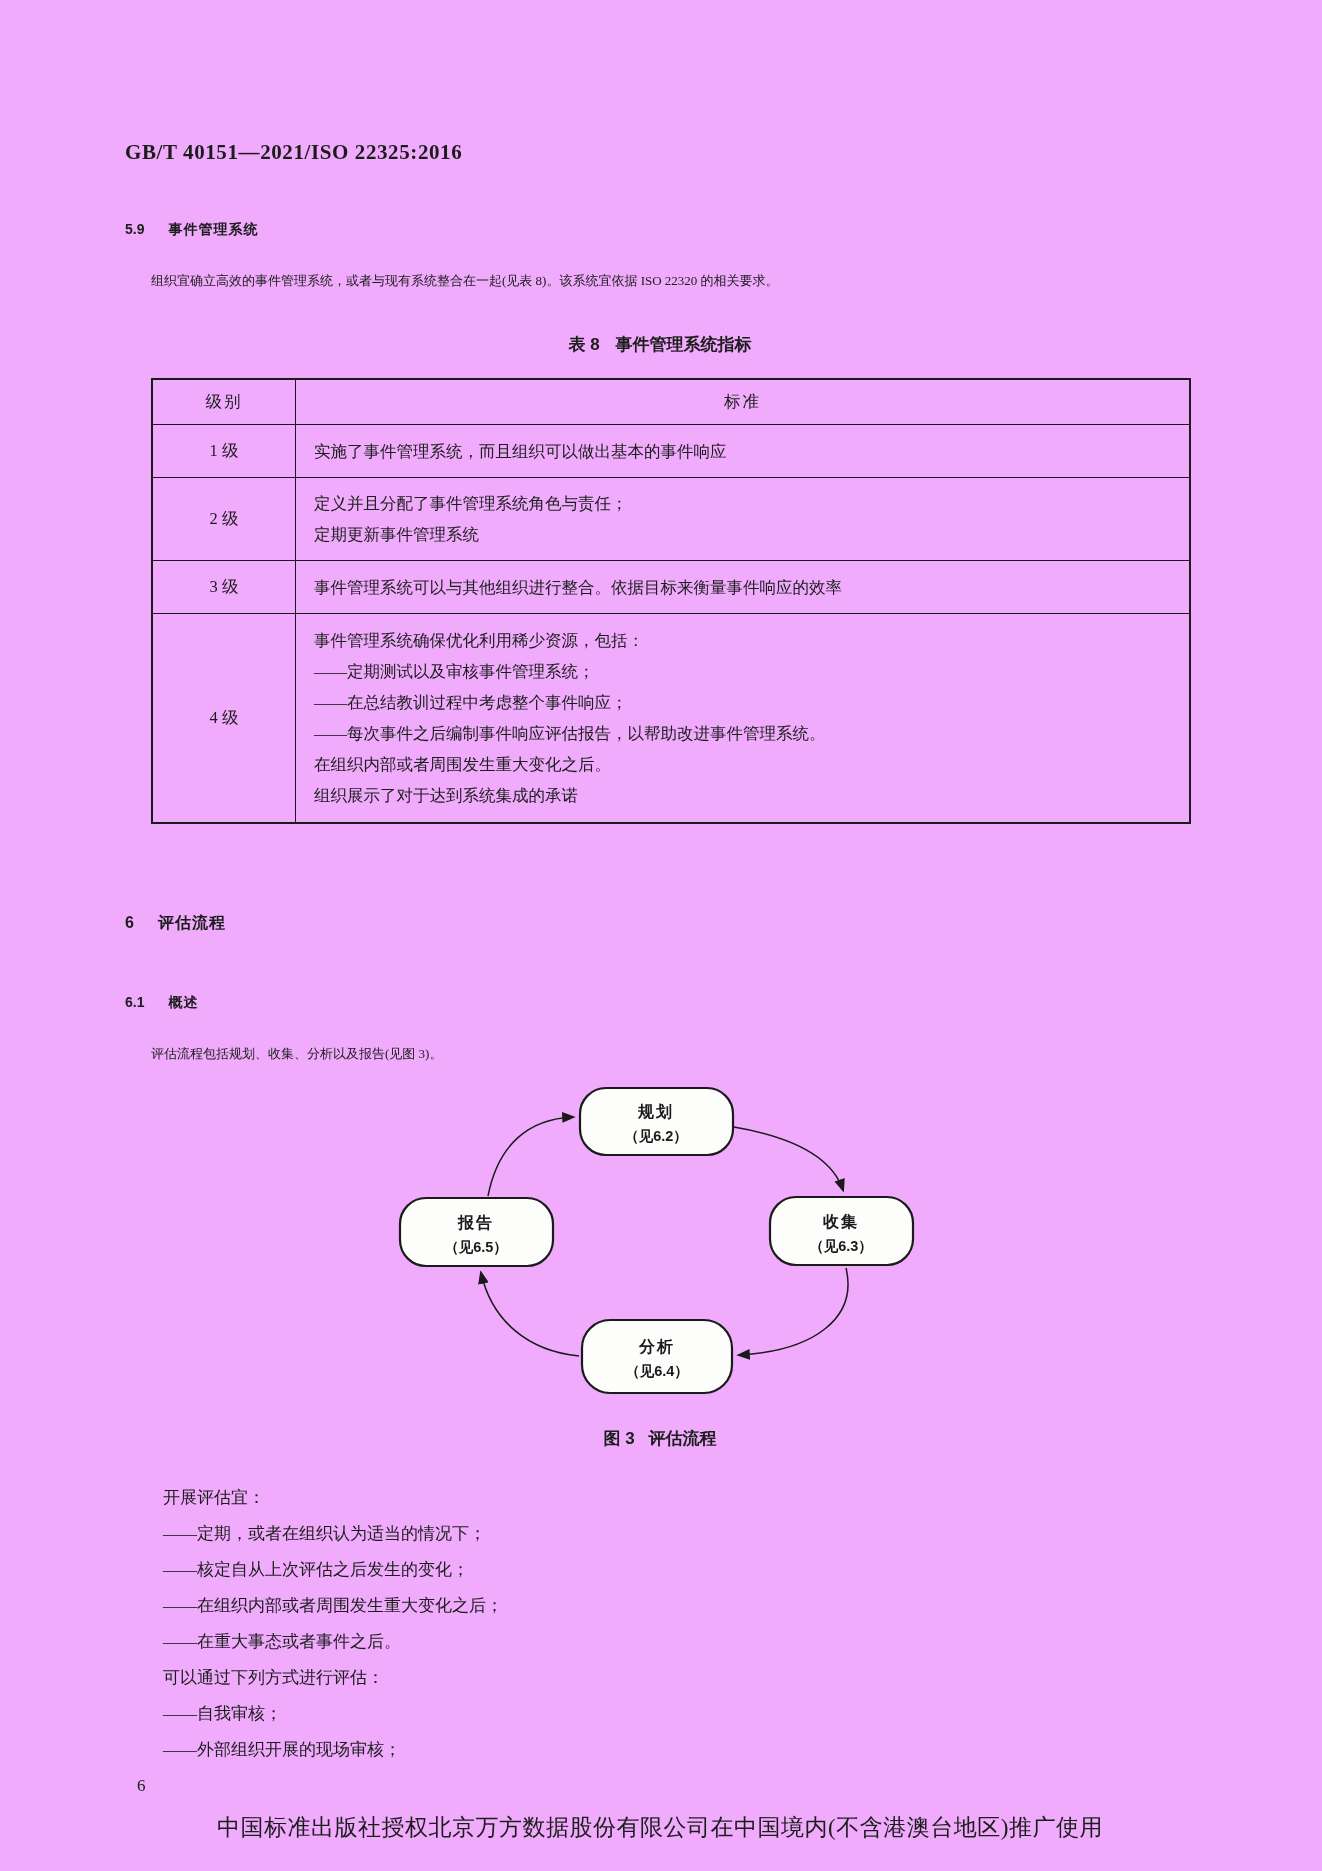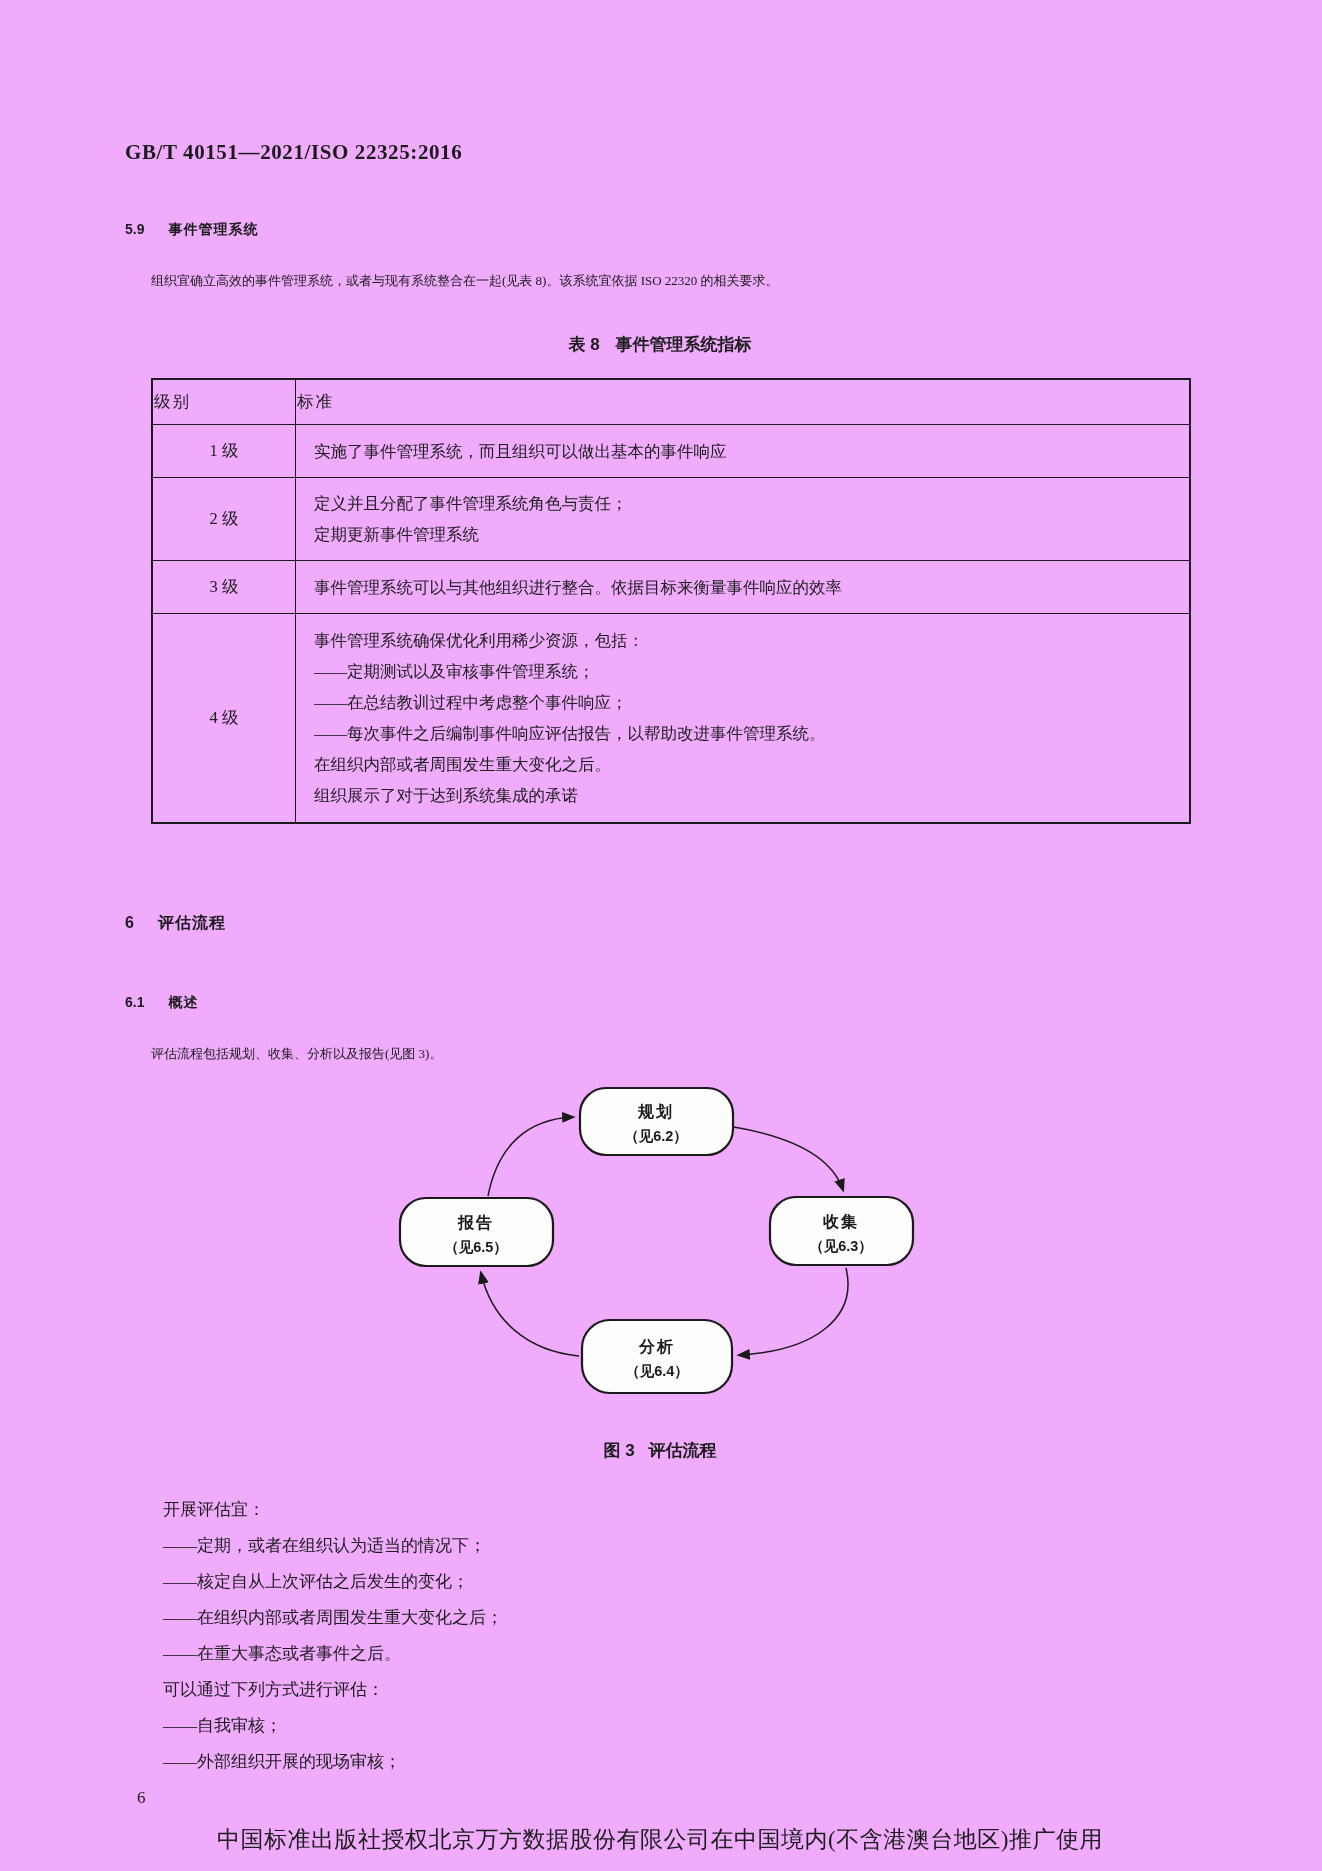--- a/index.html
+++ b/index.html
@@ -35,40 +35,40 @@
     font-weight:bold;font-size:17px;
   }
   .tbl-title .gap{display:inline-block;width:16px;}
   table.tbl{
     border-collapse:collapse;
     width:1040px;margin:22px 0 0 26px;
     font-size:16.5px;
   }
   table.tbl{border:2px solid #1a1a1a;}
   .tbl th,.tbl td{border:1px solid #1a1a1a;vertical-align:middle;}
-  .tbl th{font-weight:normal;text-align:left;height:42px;letter-spacing:2px;}
+  .tbl th{font-weight:normal;text-align:center;height:42px;letter-spacing:2px;}
   .tbl td.lvl{text-align:center;width:140px;}
   .tbl td.std{padding:6px 12px 6px 18px;}
   .tbl .cl{line-height:31px;}
   .r1 td{height:40px;}
   .r2 td{height:70px;}
   .r3 td{height:40px;}
   .r4 td{height:196px;}
   .fig-wrap{margin-top:5px;text-align:center;}
   .flow-svg{display:block;margin:0 auto;}
   .flow-svg .node{fill:#fdfdfc;stroke:#1a1a1a;stroke-width:2.2;}
   .flow-svg .edge{fill:none;stroke:#1a1a1a;stroke-width:1.5;}
   .flow-svg text{
     font-family:"Liberation Sans","DejaVu Sans",sans-serif;
     font-weight:bold;fill:#1a1a1a;text-anchor:middle;
   }
   .flow-svg .nlabel{font-size:16px;letter-spacing:2px;}
   .flow-svg .nref{font-size:14.5px;}
   .fig-caption{
-    margin-top:32px;text-align:center;
+    margin-top:20px;text-align:center;
     font-family:"Liberation Sans","DejaVu Sans",sans-serif;
     font-weight:bold;font-size:17px;
   }
   .fig-caption .gap{display:inline-block;width:14px;}
   .assess{margin:30px 0 0 38px;font-size:17px;line-height:36px;}
   .assess div{white-space:pre-wrap;}
   .page-num{margin:8px 0 0 12px;font-size:17px;}
   .doc-footer{
     margin-top:16px;text-align:center;
     font-size:23px;letter-spacing:.5px;

